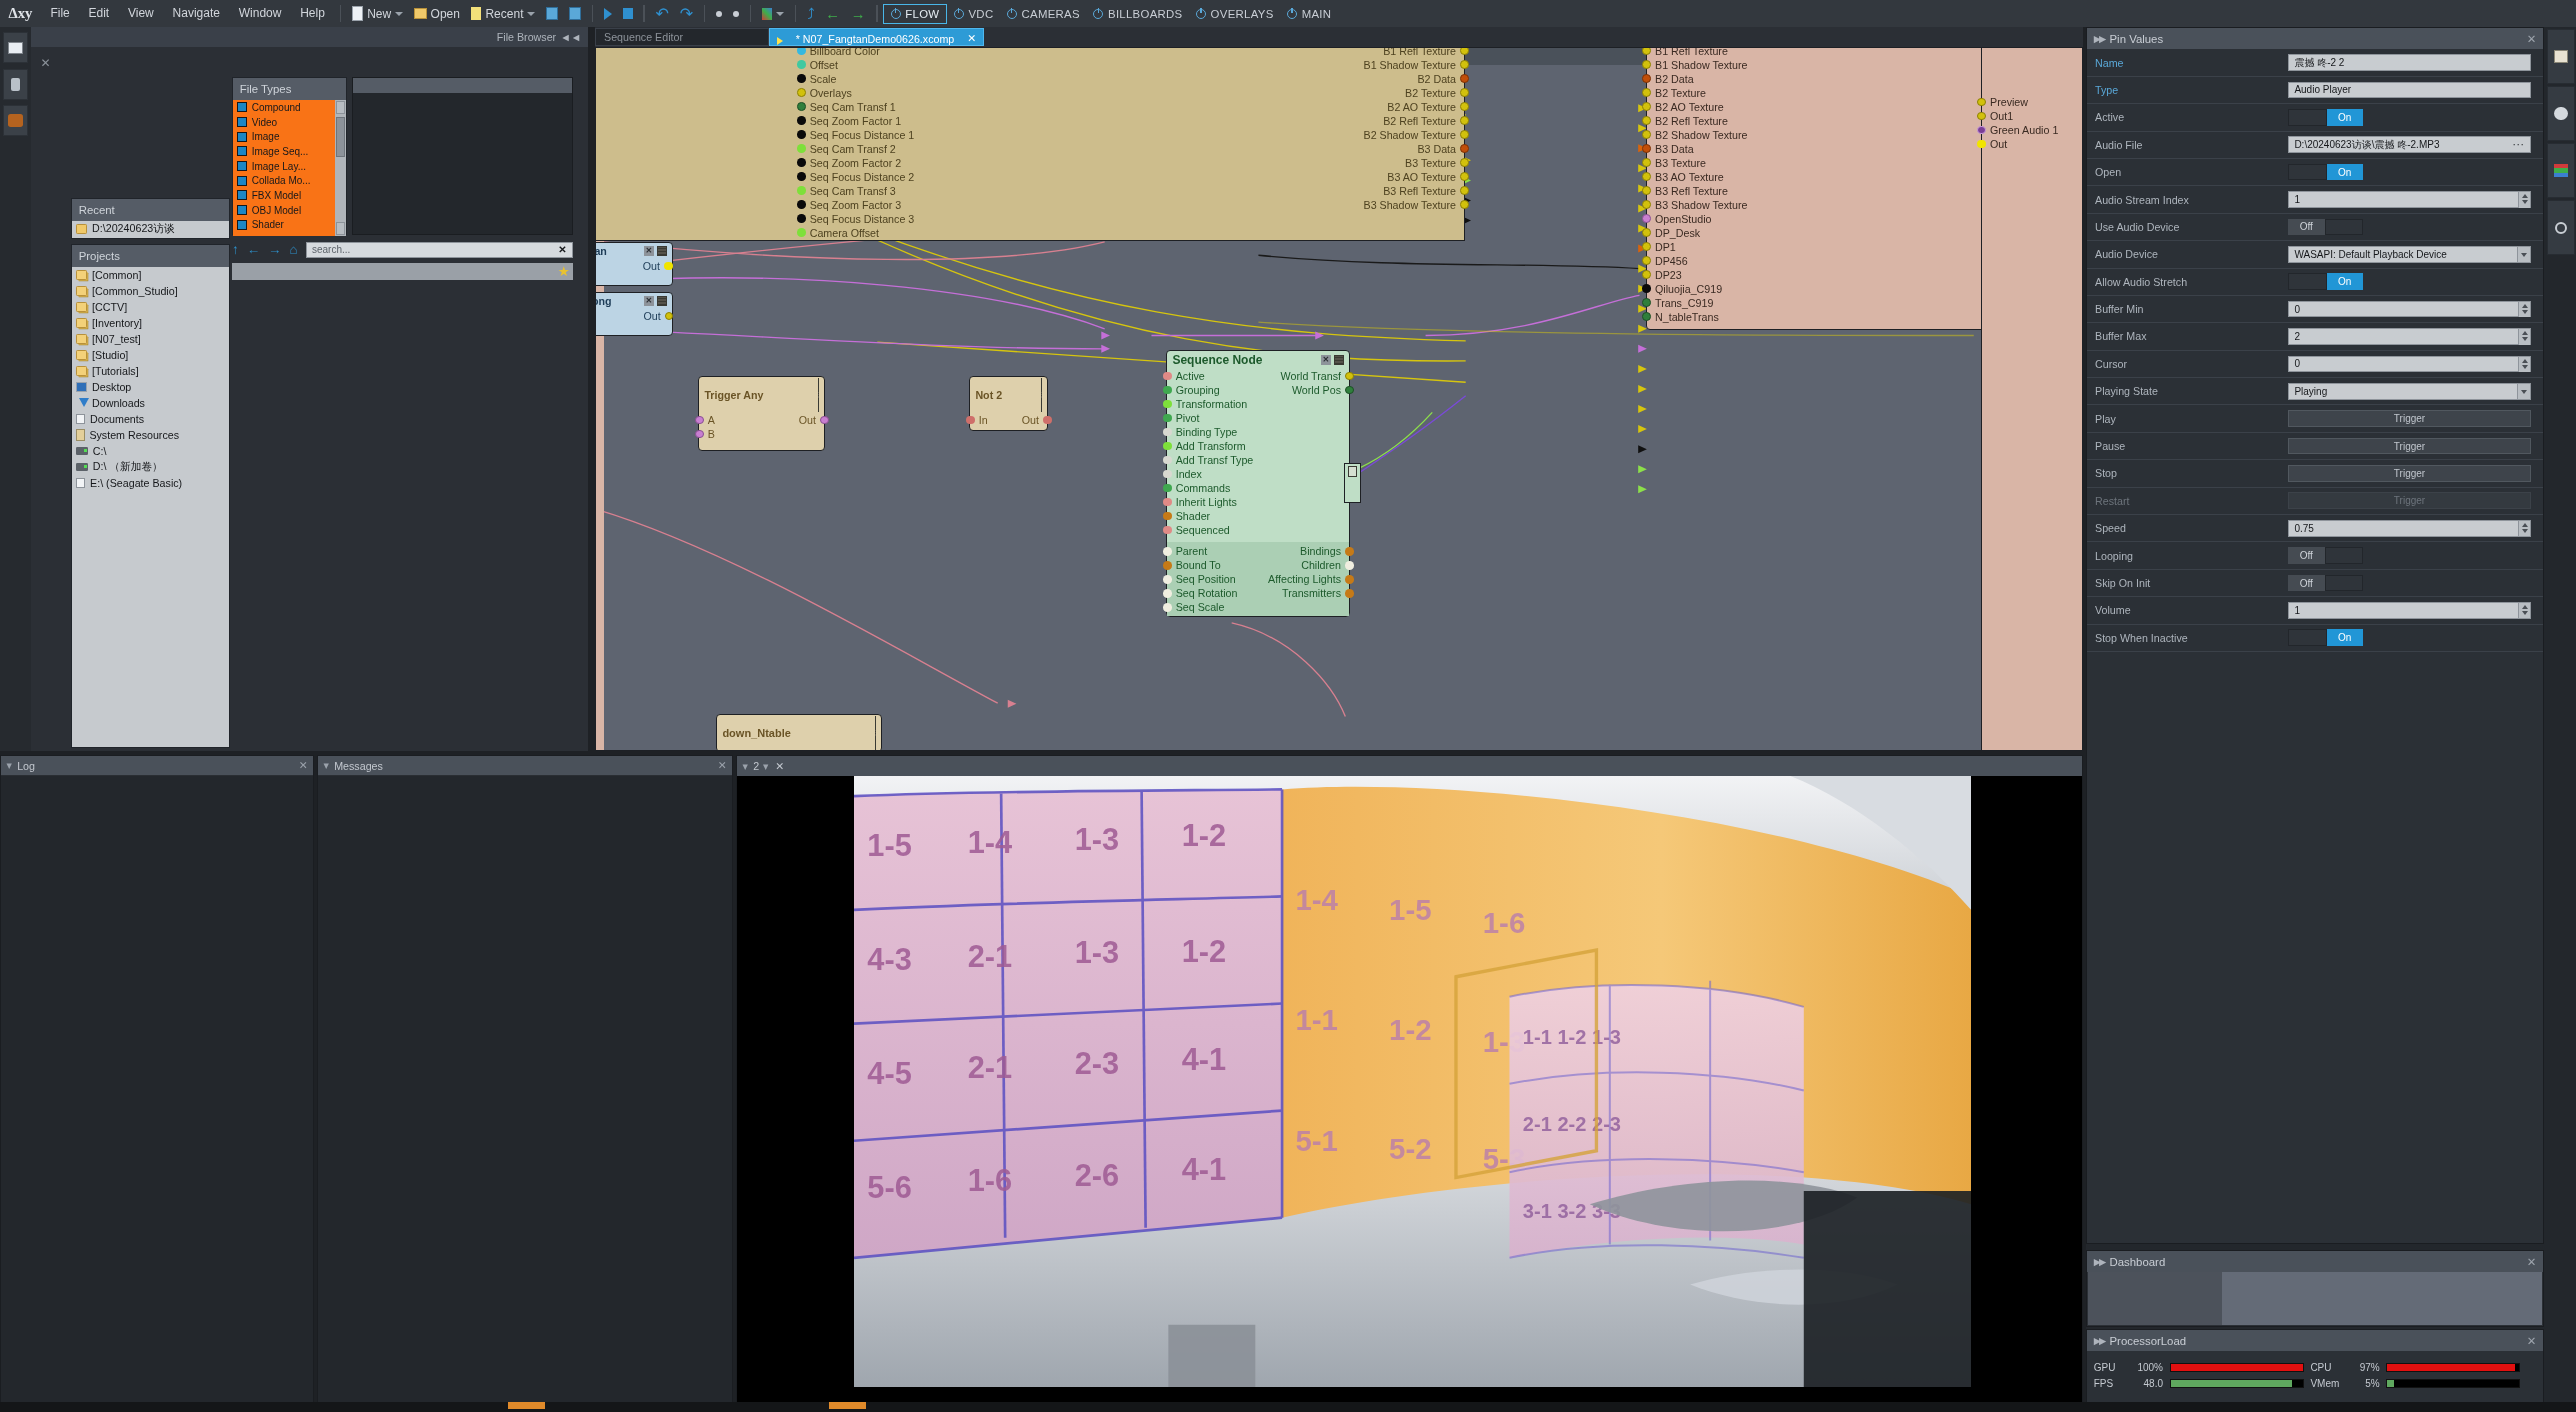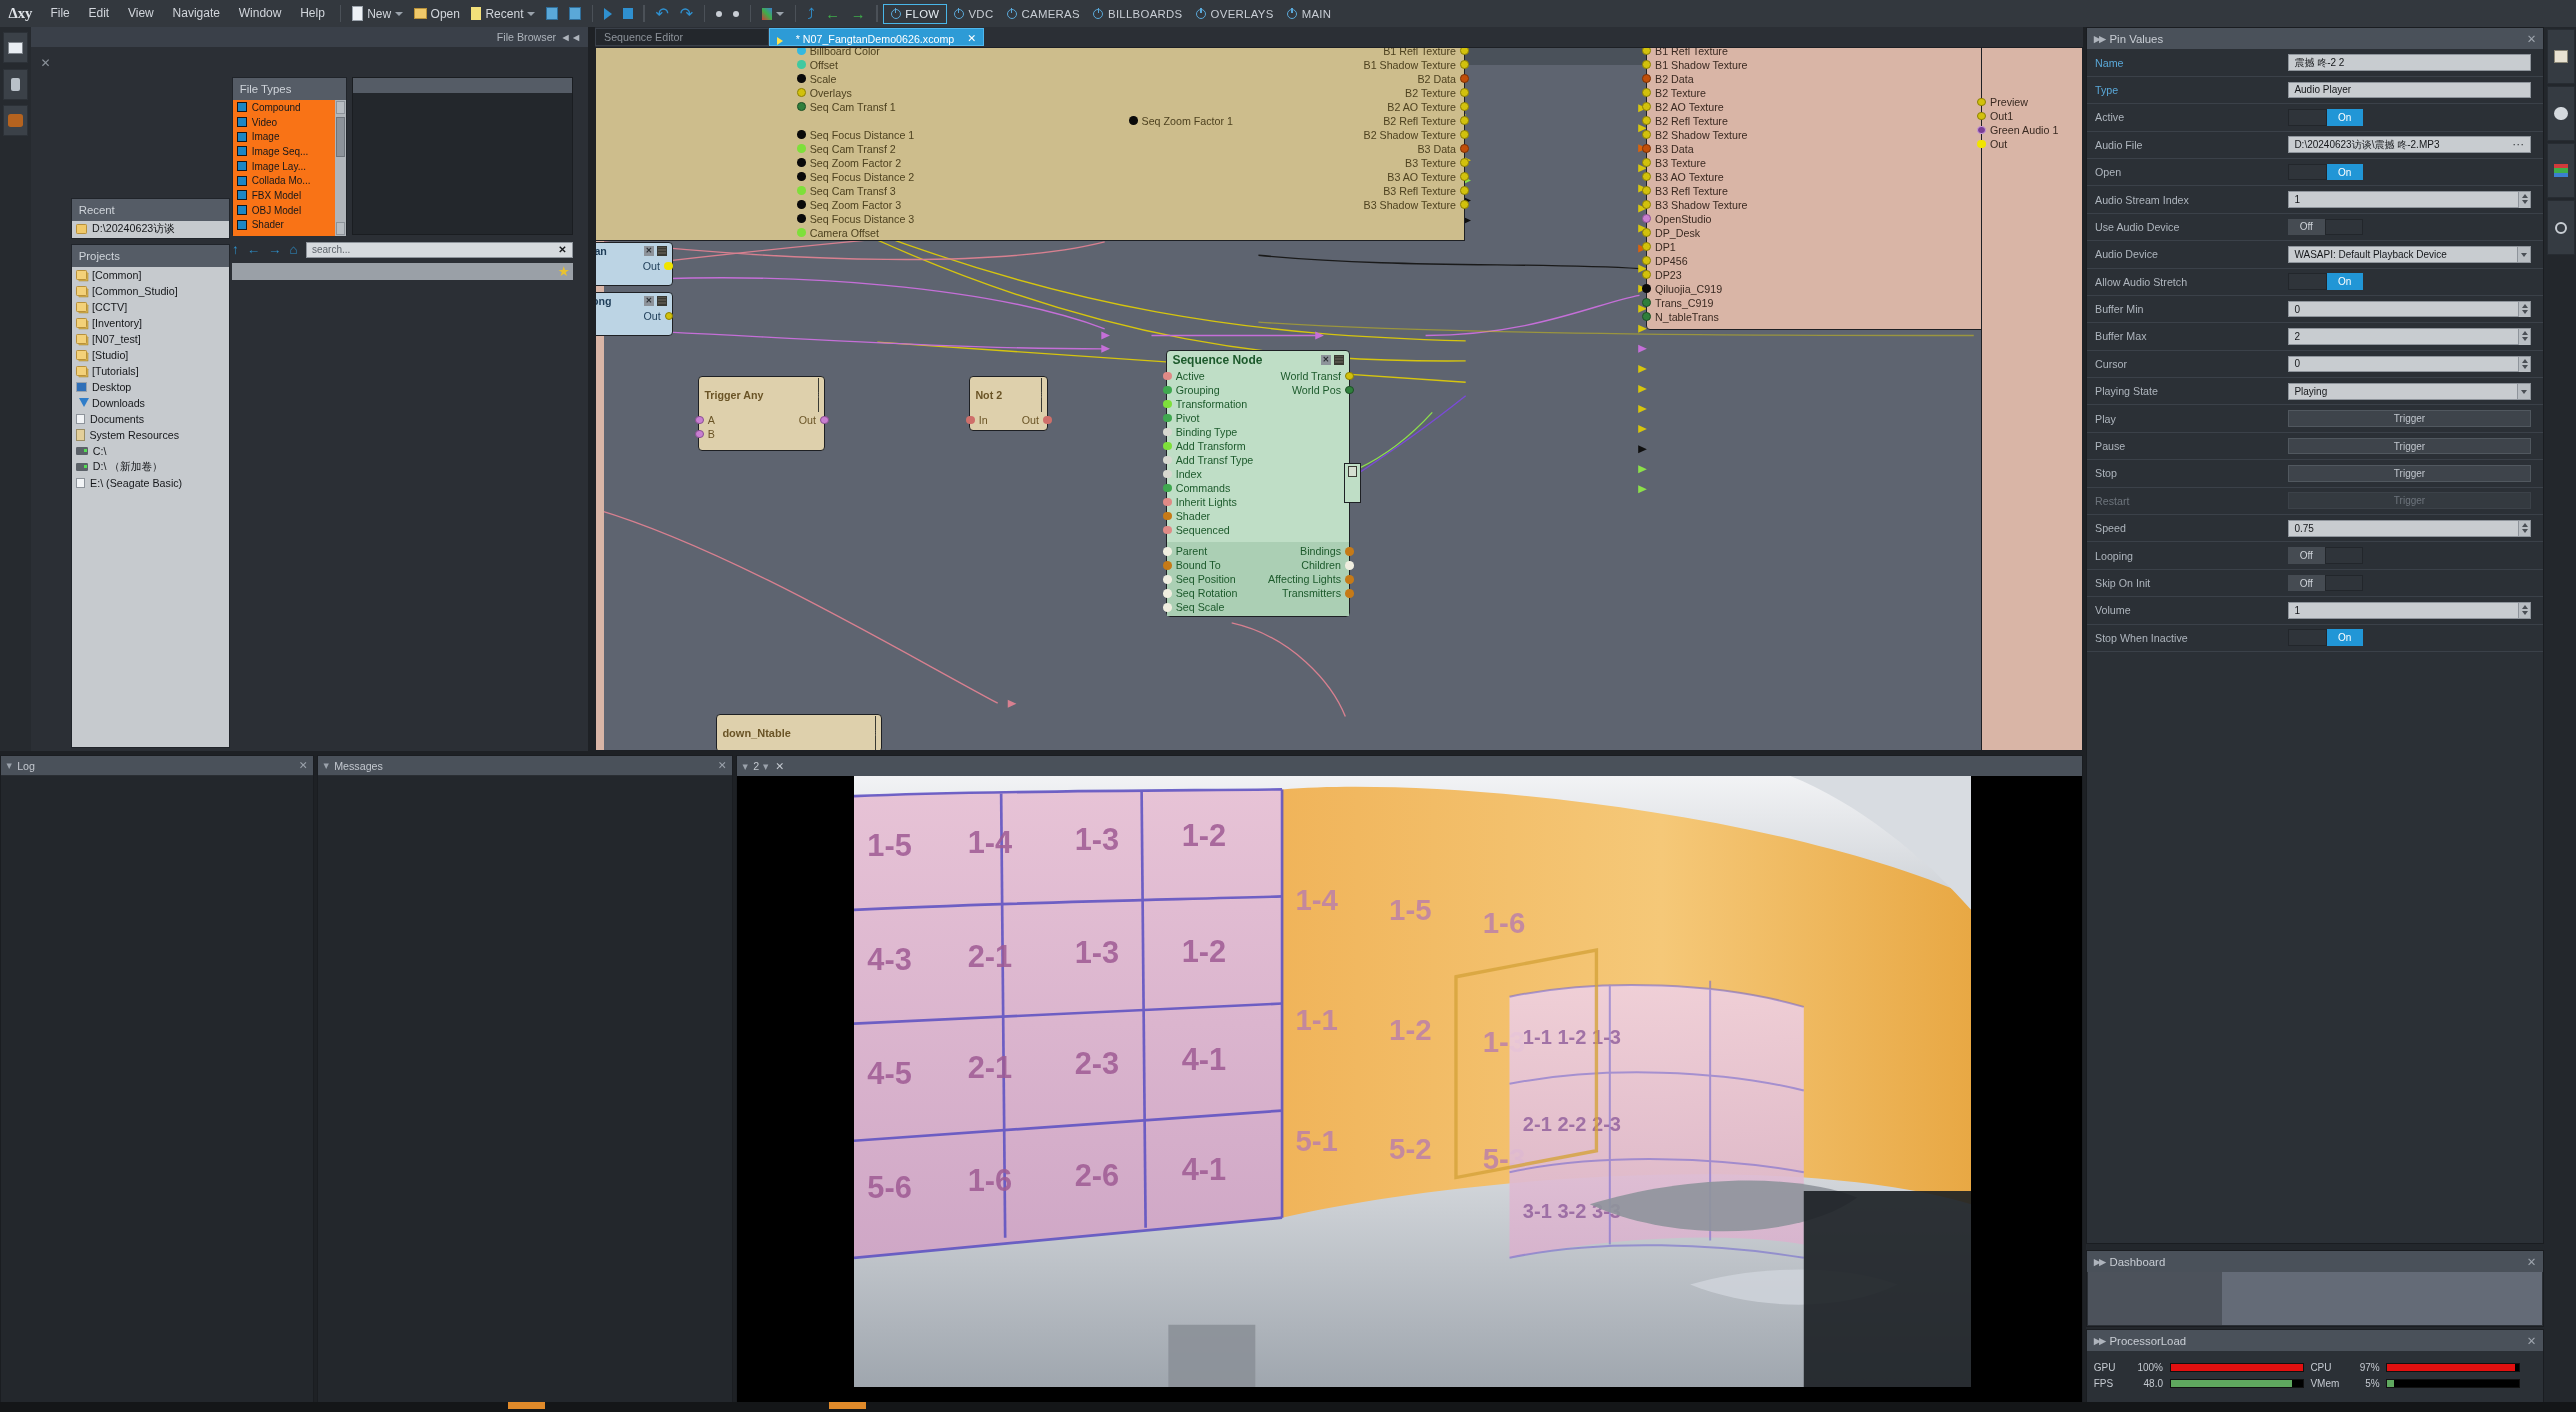--- a/index.html
+++ b/index.html
@@ -653,21 +653,21 @@
               <span>Scale</span>
             </div>
           <div class="port-row" style="padding-left:334px;">
               <span class="port p-yel"></span>
               <span>Overlays</span>
             </div>
           <div class="port-row" style="padding-left:334px;">
               <span class="port p-dgrn"></span>
               <span>Seq Cam Transf 1</span>
             </div>
-          <div class="port-row" style="padding-left:334px;justify-content:flex-end;">
+          <div class="port-row" style="padding-left:334px;">
               <span class="port p-blk"></span>
               <span>Seq Zoom Factor 1</span>
             </div>
           <div class="port-row" style="padding-left:334px;">
               <span class="port p-blk"></span>
               <span>Seq Focus Distance 1</span>
             </div>
           <div class="port-row" style="padding-left:334px;">
               <span class="port p-lgrn"></span>
               <span>Seq Cam Transf 2</span>

